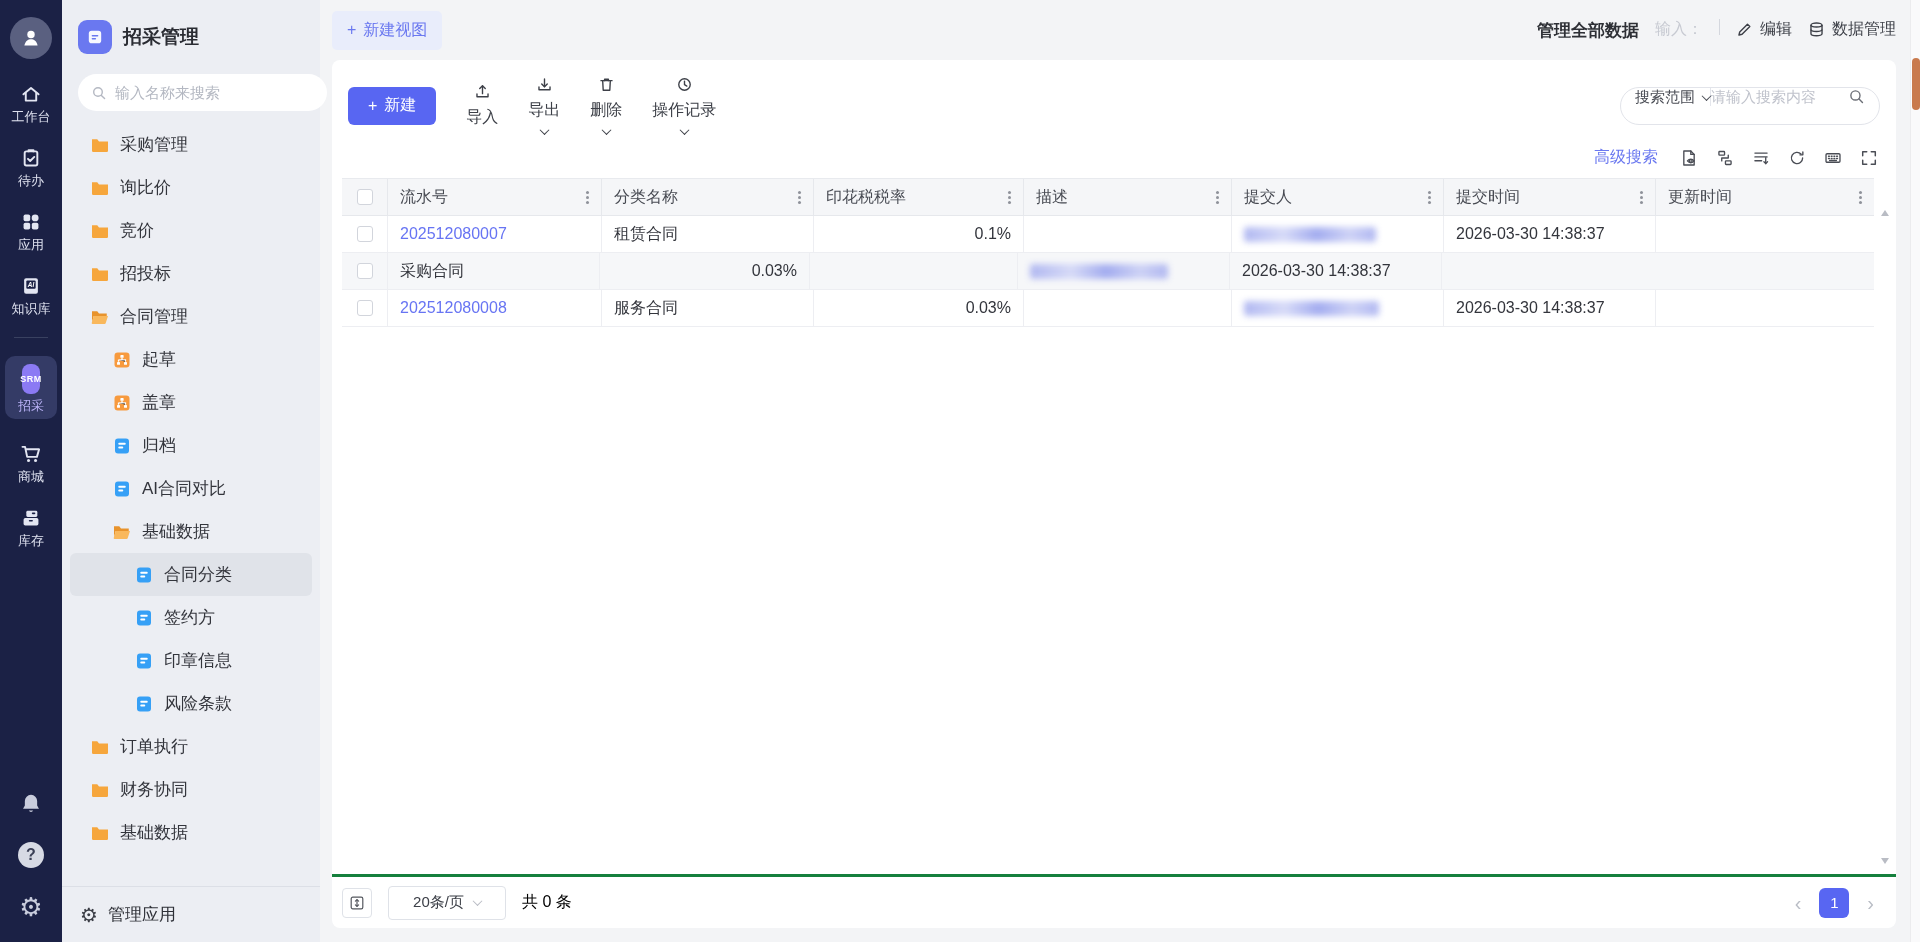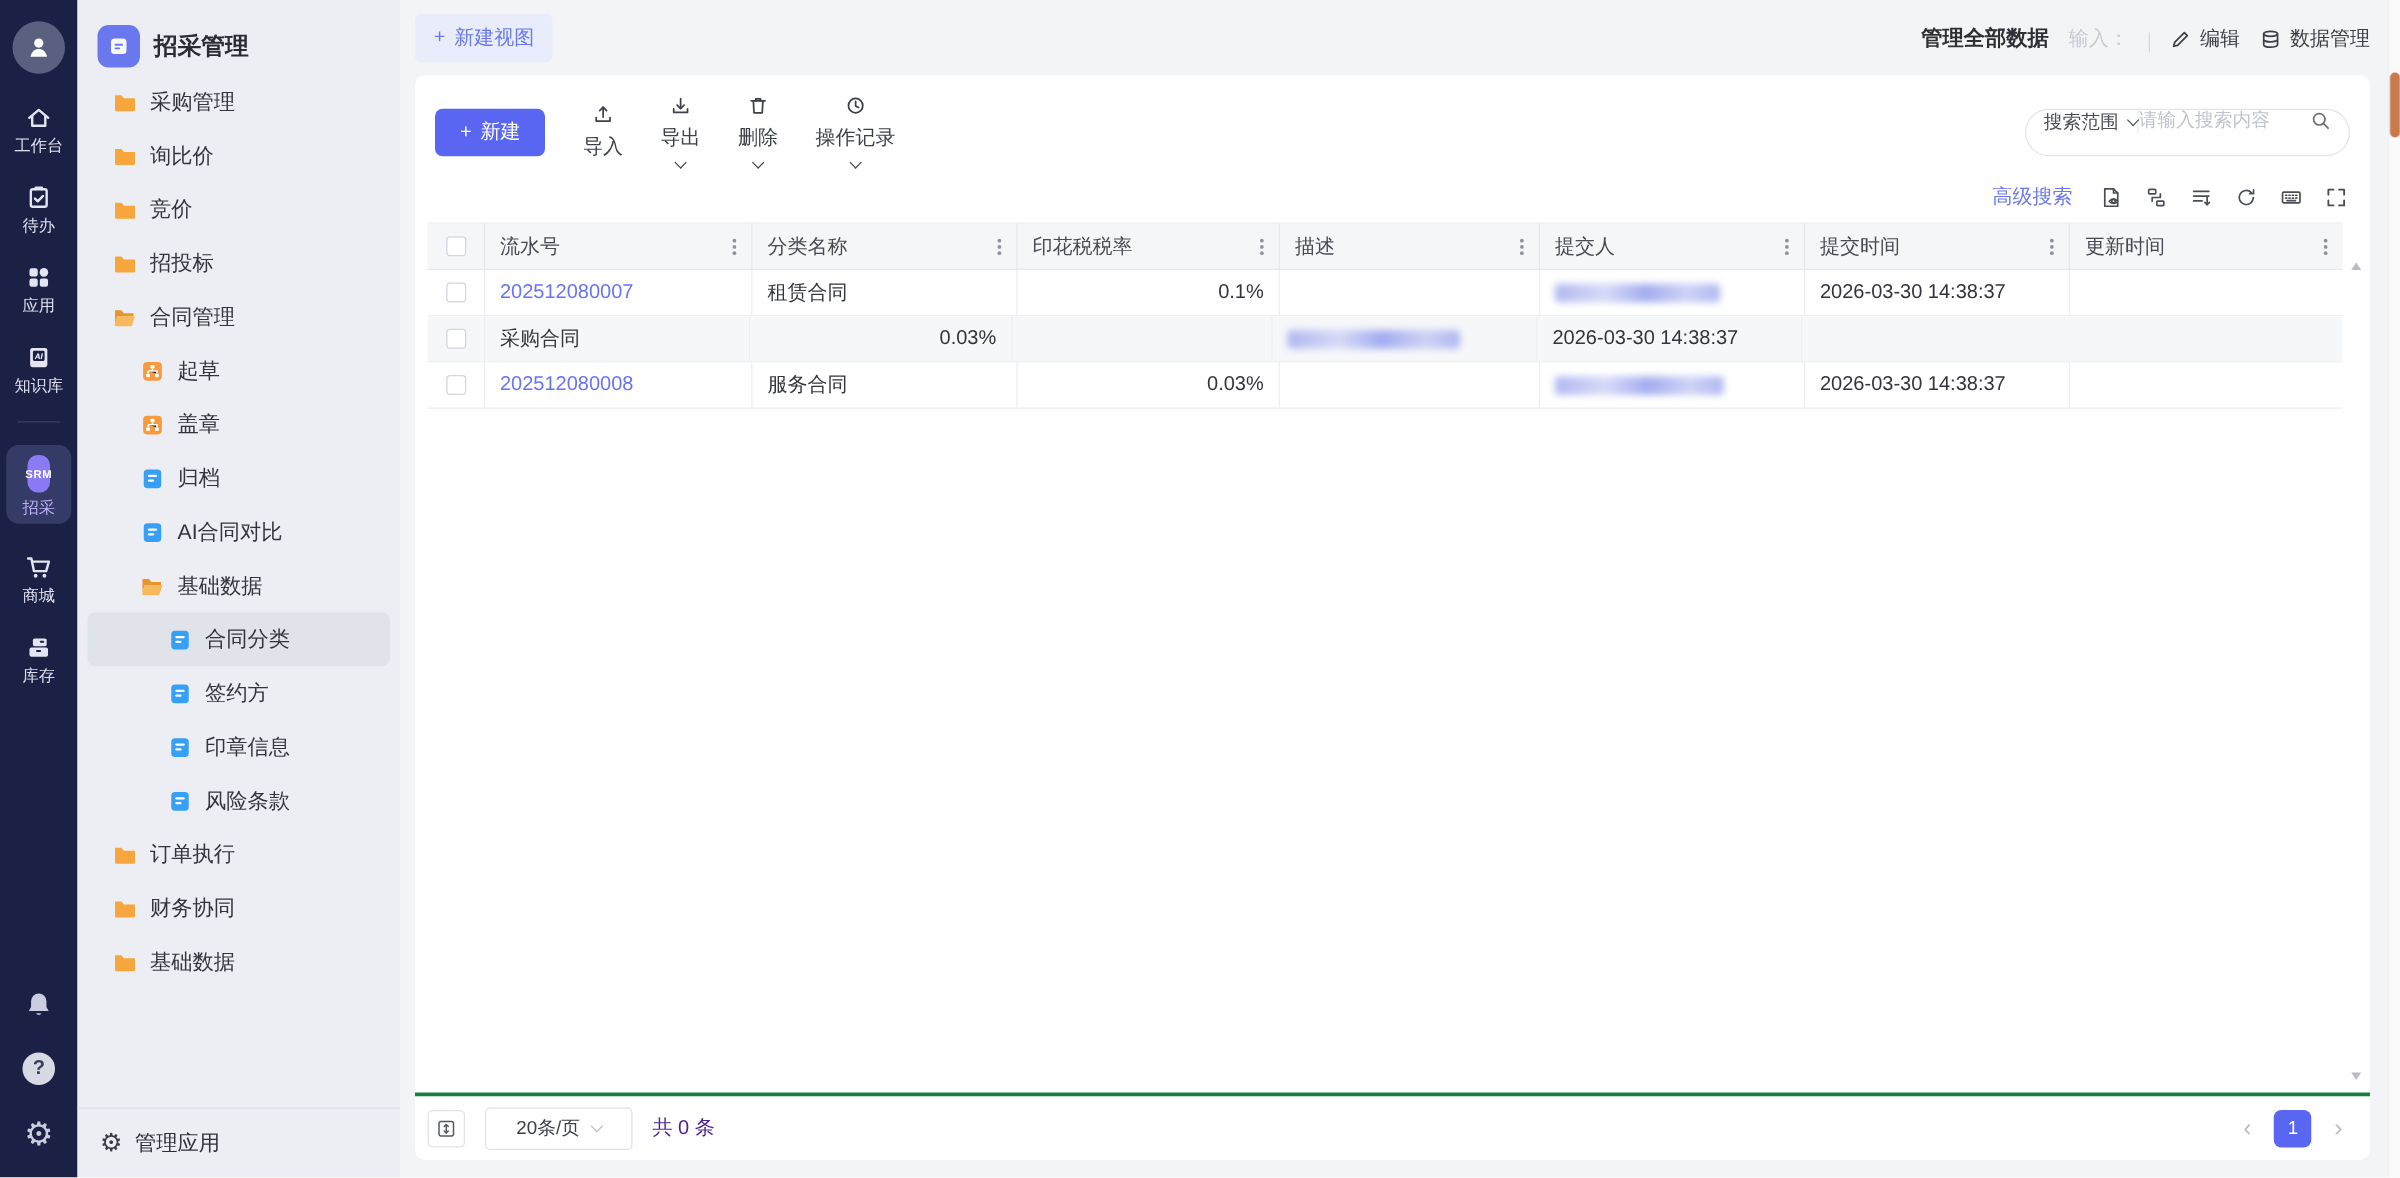--- a/index.html
+++ b/index.html
@@ -42,21 +42,21 @@
   .tree-item.d2 { padding-left:64px; }
   .tree-item.selected { background:#e0e3e9; }
   .tree-icon { flex:none; }
   .sb-footer { border-top:1px solid #dcdfe6; height:56px; display:flex; align-items:center; gap:10px; padding:0 18px; font-size:17px; color:#2e3037; flex:none; }
   .sb-footer .gear-glyph { color:#3a3d45; font-size:20px; }
 
   
   .main { flex:1; display:flex; flex-direction:column; padding:0 24px 0 12px; min-width:0; }
   .top-strip { height:60px; display:flex; align-items:center; justify-content:space-between; flex:none; }
   .new-view-tab { background:#e9edfb; color:#6a78f0; font-size:16px; padding:9px 15px; border-radius:5px; display:flex; align-items:center; gap:7px; cursor:pointer; }
-  .top-actions { display:flex; align-items:flex-end; gap:16px; font-size:16px; color:#3c3f47; }
+  .top-actions { display:flex; align-items:flex-start; gap:16px; font-size:16px; color:#3c3f47; }
   .manage-all { font-weight:bold; color:#2e3036; font-size:17px; }
   .input-hint { color:#c7cad2; }
   .hint-divider { width:1px; height:16px; background:#d4d7de; }
   .top-action-btn { display:flex; align-items:center; gap:7px; cursor:pointer; }
 
   .card { flex:1; background:#fff; border-radius:8px; display:flex; flex-direction:column; margin-bottom:14px; position:relative; min-height:0; }
   .toolbar { display:flex; align-items:center; justify-content:space-between; padding:16px 16px 8px; flex:none; }
   .toolbar-left { display:flex; align-items:center; gap:30px; }
   .btn-primary { height:38px; background:#5866f2; color:#fff; border:none; border-radius:6px; padding:0 20px; font-size:16px; font-family:inherit; display:flex; align-items:center; gap:7px; cursor:pointer; }
   .tool-btn { display:flex; align-items:center; gap:7px; font-size:16px; color:#3d4048; cursor:pointer;flex-direction:column; }
@@ -95,21 +95,21 @@
   
   .tscroll { position:absolute; right:6px; top:150px; bottom:64px; width:10px; display:flex; flex-direction:column; justify-content:space-between; align-items:center; }
   .tri-up { width:0; height:0; border-left:4px solid transparent; border-right:4px solid transparent; border-bottom:6px solid #b9bcc4; }
   .tri-down { width:0; height:0; border-left:4px solid transparent; border-right:4px solid transparent; border-top:6px solid #b9bcc4; }
 
   
   .pagination { border-top:3px solid #15803d; height:54px; display:flex; align-items:center; gap:16px; padding:0 18px 0 10px; flex:none; }
   .density-btn { width:30px; height:30px; border:1px solid #dfe2e8; border-radius:4px; display:flex; align-items:center; justify-content:center; color:#55585f; cursor:pointer; }
   .page-size { width:118px; height:34px; border:1px solid #dfe2e8; border-radius:4px; background:#fff; display:flex; align-items:center; justify-content:center; gap:10px; font-size:15px; color:#3d4048; cursor:pointer; }
   .page-size .chev { color:#b9bcc4; }
-  .total { font-size:16px; color:#4c1d95; }
+  .total { font-size:16px; color:#000000; }
   .pag-right { margin-left:auto; display:flex; align-items:center; gap:14px; }
   .pag-arrow { color:#b9bdc5; font-size:20px; cursor:pointer; line-height:1; padding:0 4px; }
   .page-cur { width:30px; height:30px; border-radius:6px; background:#5866f2; color:#fff; font-size:15px; display:flex; align-items:center; justify-content:center; cursor:pointer; }
 
   
   .win-scrollbar { position:fixed; right:0; top:0; width:10px; height:942px; background:#fafafb; border-left:1px solid #ececee; }
   .win-thumb { position:absolute; top:58px; left:1px; width:8px; height:52px; border-radius:4px; background:#c97a4d; }
 </style>
 </head>
 <body>
@@ -217,20 +217,32 @@
     <span class="sb-app-icon">
       <svg width="18" height="18" viewBox="0 0 16 16">
           <rect x="2.5" y="2.5" width="11" height="11" rx="2.5" fill="#fff" opacity=".95"></rect>
           <rect x="5" y="6.2" width="6" height="1.4" rx="0.7" fill="#6a78f0"></rect>
           <rect x="5" y="8.8" width="4" height="1.4" rx="0.7" fill="#6a78f0"></rect>
         </svg>
     </span>
     <span class="sb-title">招采管理</span>
   </div>
 
+  <div class="sb-search-row">
+    <div class="sb-search">
+      <span>
+        <svg width="16" height="16" viewBox="0 0 16 16" fill="none" stroke="#b4b8c2" stroke-width="1.4" stroke-linecap="round">
+            <circle cx="7" cy="7" r="4.3"></circle>
+            <line x1="10.4" y1="10.4" x2="13.6" y2="13.6"></line>
+          </svg>
+      </span>
+      <input placeholder="输入名称来搜索" style="">
+    </div>
+    <span class="sb-plus">+</span>
+  </div>
 
   <nav class="tree">
     <div class="tree-item d0">
       <span class="tree-icon">
           <svg width="20" height="20" viewBox="0 0 16 16">
             <path d="M1.6 3.4h4.2l1.4 1.8h7.2v7.4a1 1 0 0 1-1 1H2.6a1 1 0 0 1-1-1z" fill="#f6a63c"></path>
           </svg>
         </span>
       <span>采购管理</span>
     </div>

